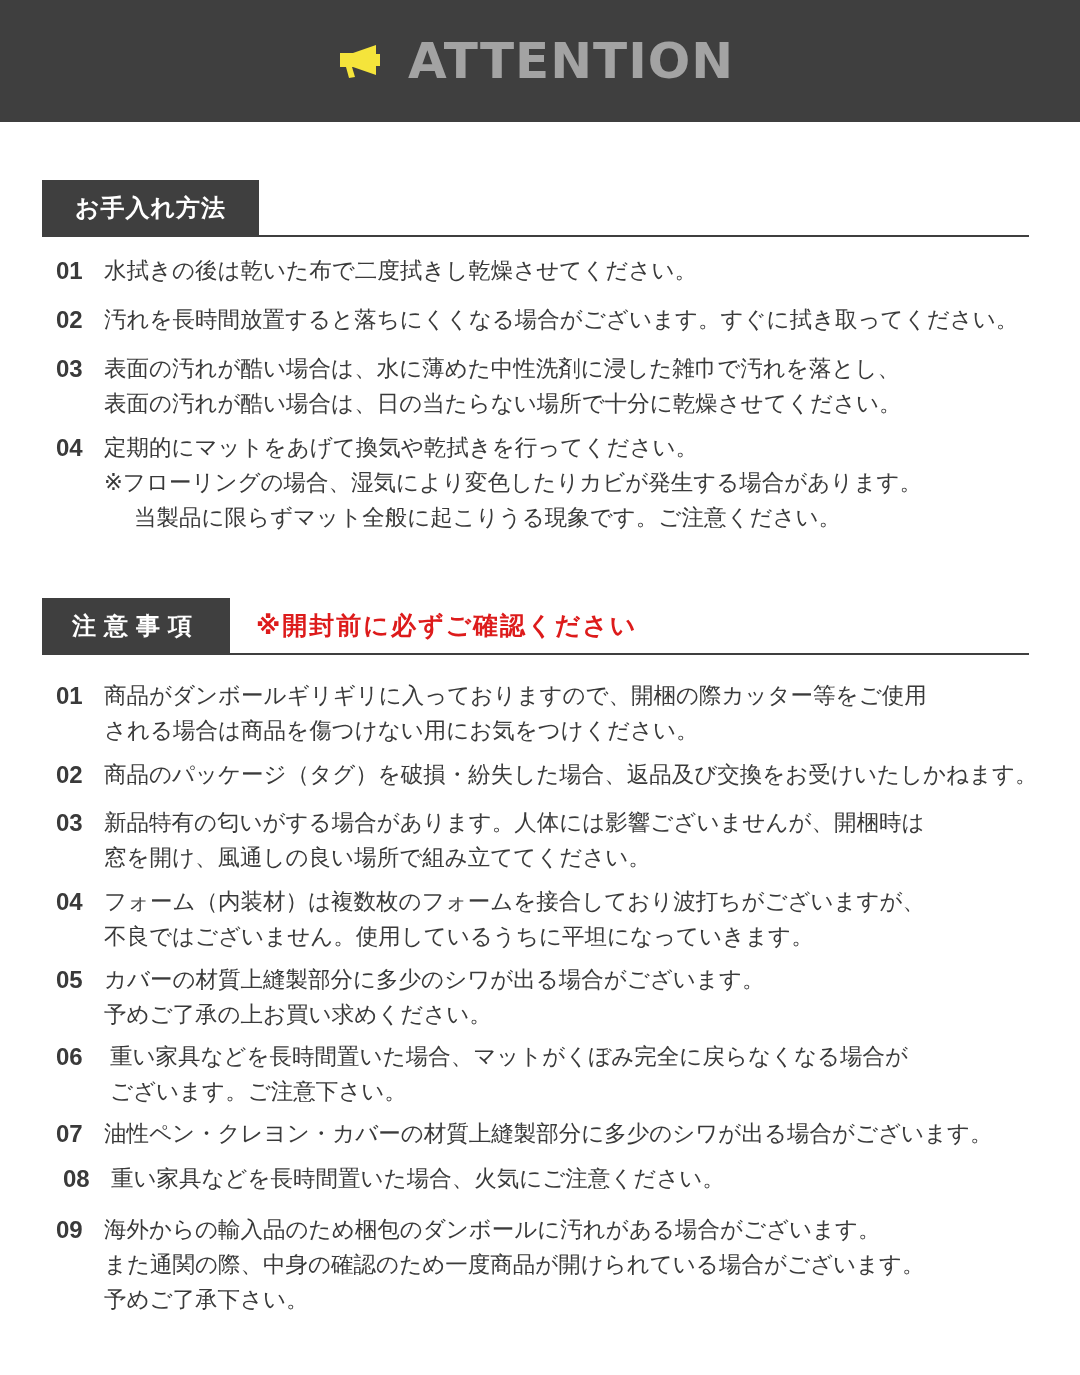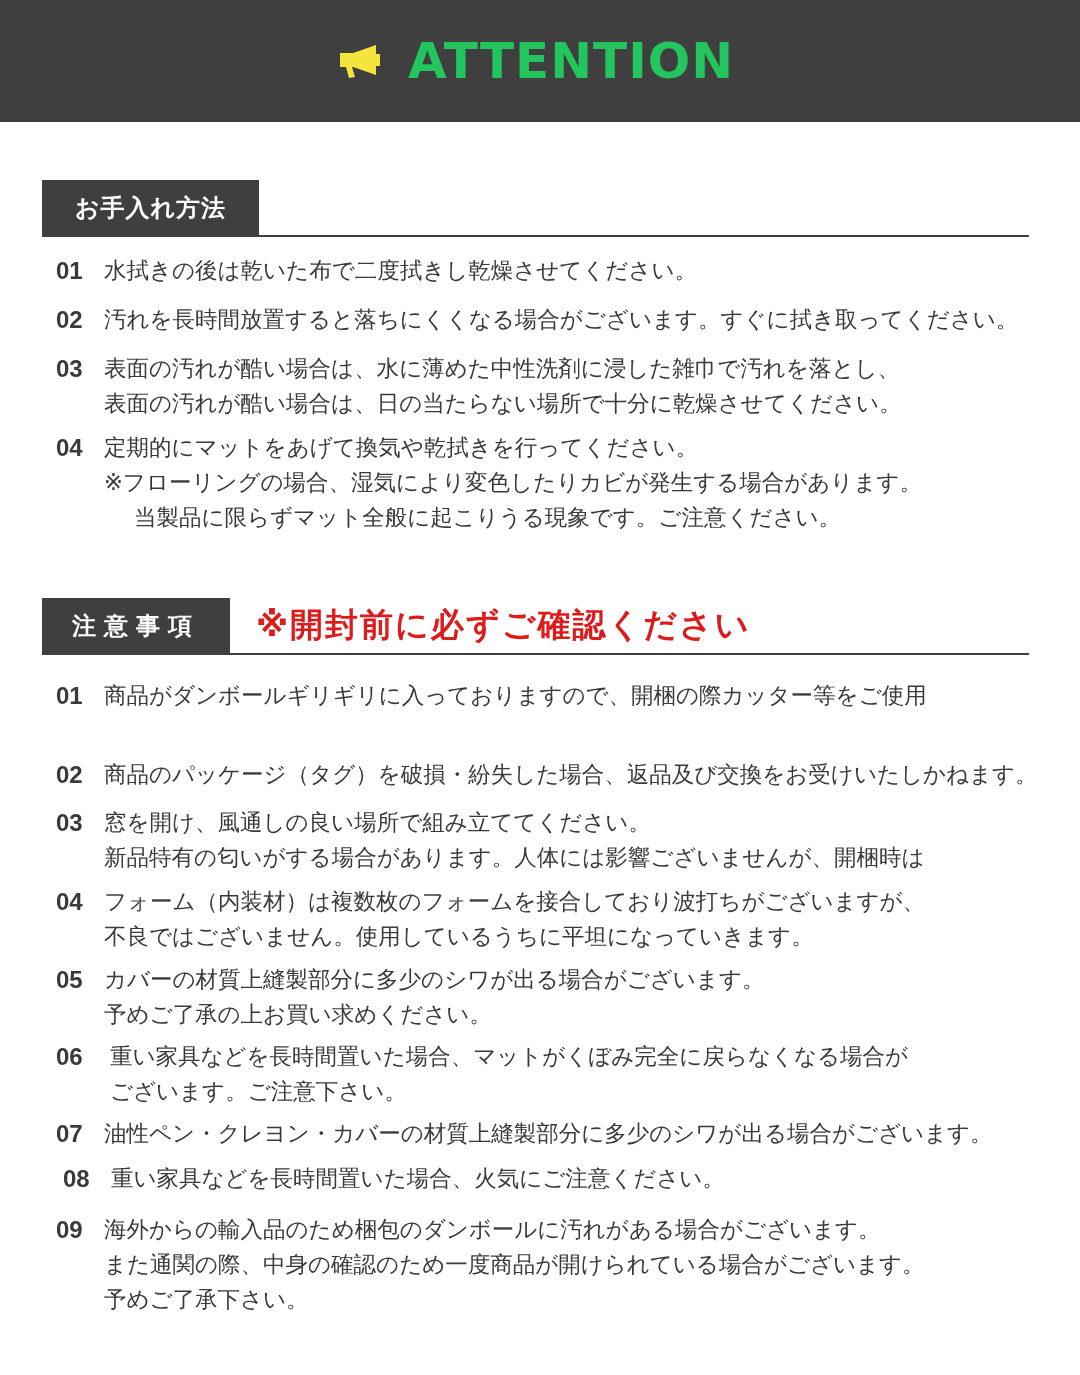--- a/index.html
+++ b/index.html
@@ -7,38 +7,38 @@
     body { font-family: "DejaVu Sans", "Liberation Sans", sans-serif; color: #333333; position: relative; }
 
     .top-banner {
       position: absolute; left: 0; top: 0; width: 1080px; height: 122px;
       background: #3f3f3f;
       display: flex; align-items: center; justify-content: center;
     }
     .banner-inner { display: flex; align-items: center; gap: 22px; margin-left: -8px; }
     .megaphone { width: 48px; height: 34px; display: block; }
     .banner-title {
-      color: #22c55e; font-family: "DejaVu Sans", "Liberation Sans", sans-serif;
+      color: #a3a3a3; font-family: "DejaVu Sans", "Liberation Sans", sans-serif;
       font-weight: bold; font-size: 50px; letter-spacing: 1px; line-height: 1;
     }
 
     .section-head {
       position: absolute; left: 42px; width: 987px;
       display: flex; align-items: stretch;
       border-bottom: 2px solid #3f3f3f;
     }
     .section-tag {
       background: #3f3f3f; color: #ffffff; font-weight: bold;
       font-size: 24px; display: flex; align-items: center; justify-content: center;
       height: 55px;
     }
     .tag-1 { width: 217px; letter-spacing: 1px; }
     .tag-2 { width: 188px; letter-spacing: 8px; }
     .section-note {
-      color: #dd1b1b; font-weight: bold; font-size: 33px;
+      color: #dd1b1b; font-weight: bold; font-size: 25px;
       display: flex; align-items: center; padding-left: 26px; letter-spacing: 2px;
     }
 
     .item { position: absolute; left: 56px; display: flex; font-size: 22.5px; line-height: 35px; color: #3a3a3a; }
     .num { width: 48px; font-weight: bold; font-family: "Liberation Sans", "DejaVu Sans", sans-serif; font-size: 24px; flex: 0 0 48px; }
     .lines { display: flex; flex-direction: column; white-space: nowrap; }
     .line { display: block; }
     .indent { padding-left: 30px; }
   </style>
 </head>
@@ -93,35 +93,36 @@
 
 <div class="section-head" style="top:598px;">
   <div class="section-tag tag-2">注意事項</div>
   <div class="section-note">※開封前に必ずご確認ください</div>
 </div>
 
 <div class="item" style="top:678px;">
   <span class="num">01</span>
   <div class="lines">
     <span class="line">商品がダンボールギリギリに入っておりますので、開梱の際カッター等をご使用</span>
+    <span class="line">される場合は商品を傷つけない用にお気をつけください。</span>
   </div>
 </div>
 
 <div class="item" style="top:757px;">
   <span class="num">02</span>
   <div class="lines">
       <span class="line">商品のパッケージ（タグ）を破損・紛失した場合、返品及び交換をお受けいたしかねます。</span>
     </div>
 </div>
 
 <div class="item" style="top:805px;">
   <span class="num">03</span>
   <div class="lines">
+    <span class="line">新品特有の匂いがする場合があります。人体には影響ございませんが、開梱時は</span>
     <span class="line">窓を開け、風通しの良い場所で組み立ててください。</span>
-    <span class="line">新品特有の匂いがする場合があります。人体には影響ございませんが、開梱時は</span>
   </div>
 </div>
 
 <div class="item" style="top:884px;">
   <span class="num">04</span>
   <div class="lines">
     <span class="line">フォーム（内装材）は複数枚のフォームを接合しており波打ちがございますが、</span>
     <span class="line">不良ではございません。使用しているうちに平坦になっていきます。</span>
   </div>
 </div>

